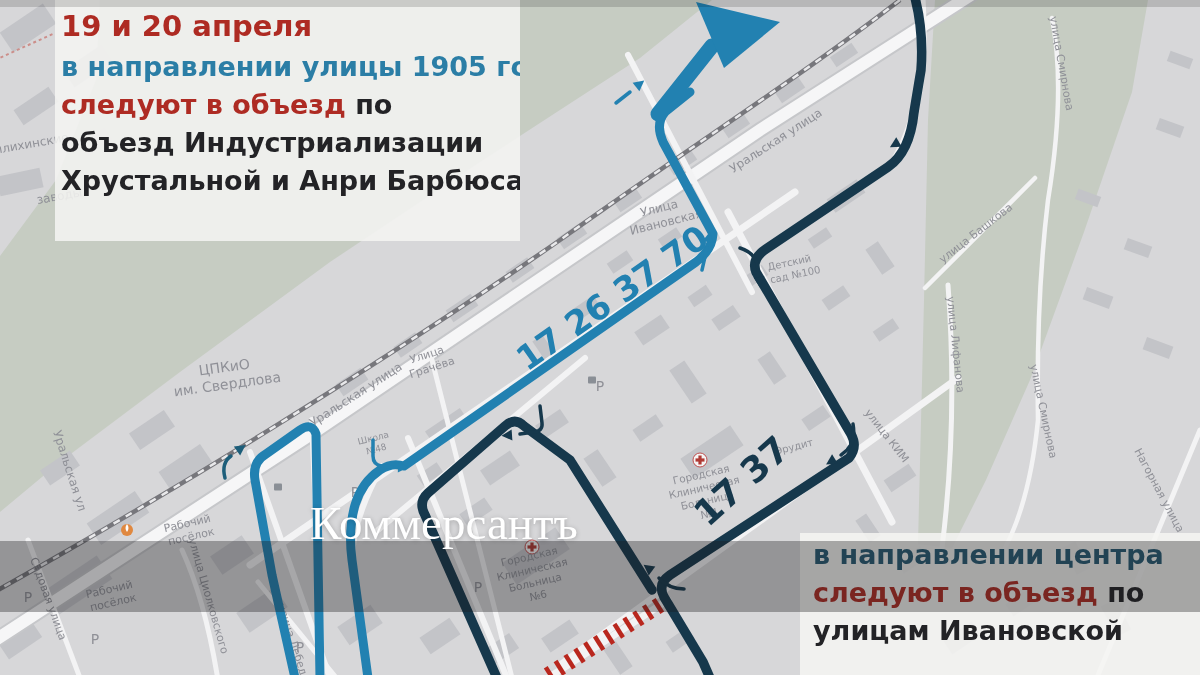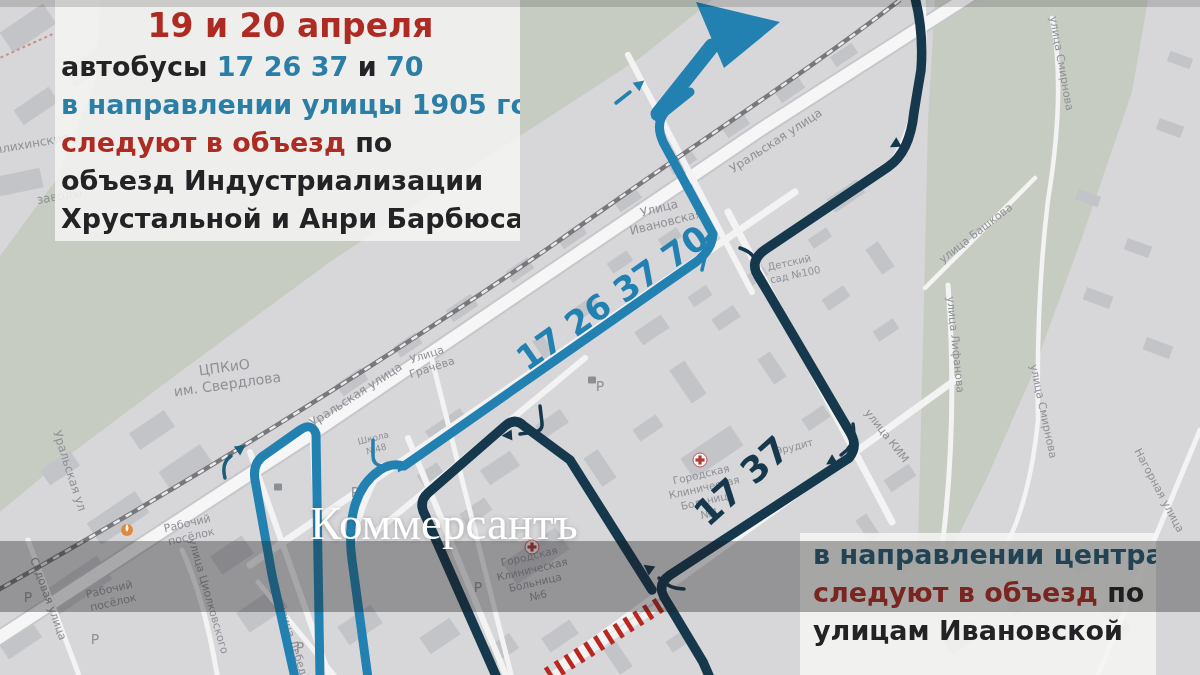--- a/index.html
+++ b/index.html
@@ -1,23 +1,23 @@
 <!DOCTYPE html>
 <html><head>
 <meta charset="utf-8">
 <style>
   html,body{margin:0;padding:0;background:#222;}
   #stage{position:relative;width:1200px;height:675px;overflow:hidden;
          font-family:"DejaVu Sans",sans-serif;background:#d7d7d9;}
   #mapsvg{position:absolute;left:0;top:0;z-index:0;}
   .panel{position:absolute;background:rgba(245,244,242,0.86);z-index:2;overflow:hidden;}
   #panel-tl{left:55px;top:0;width:465px;height:241px;padding:4px 0 0 6px;box-sizing:border-box;}
-  #panel-br{left:800px;top:533px;width:356px;height:142px;padding:3px 0 0 13px;box-sizing:border-box;}
+  #panel-br{left:800px;top:533px;width:400px;height:142px;padding:3px 0 0 13px;box-sizing:border-box;}
   .pline{display:block;white-space:nowrap;font-weight:700;font-size:27px;line-height:38px;}
-  .pline.big{font-size:33px;line-height:44px;text-align:center;}
+  .pline.big{font-size:29px;line-height:44px;}
   .c-red{color:#ae2b23}.c-dark{color:#232326}.c-blue{color:#2b7ea6}.c-teal{color:#275a72}
   #band{position:absolute;left:0;top:541px;width:1200px;height:71px;
         background:rgba(26,26,28,0.35);z-index:3;}
   #topstrip{position:absolute;left:0;top:0;width:1200px;height:7px;
         background:rgba(0,0,0,0.15);z-index:3;}
   #logo{position:absolute;left:310px;top:496px;z-index:4;color:#fff;
         font-family:"Liberation Serif",serif;font-weight:400;font-size:47px;
         letter-spacing:0px;text-shadow:0 1px 5px rgba(0,0,0,0.25);}
   #site{position:absolute;left:313px;top:561px;z-index:4;color:#fff;
         font-family:"DejaVu Sans",sans-serif;font-weight:700;font-size:23px;
@@ -264,21 +264,20 @@
         <line x1="643.9178181818181" y1="605.4138181818182" x2="652.4458181818181" y2="618.9498181818183" stroke="#b9271e" stroke-width="4.5" stroke-linecap="butt"></line>
         <line x1="653.736" y1="599.232" x2="662.264" y2="612.768" stroke="#b9271e" stroke-width="4.5" stroke-linecap="butt"></line>
       </g>
 
     <text class="route-label-light" x="527" y="372" font-size="34" transform="rotate(-35 527 372)">17 26 37 70</text>
     <text class="route-label-dark" x="708" y="528" font-size="36" transform="rotate(-42 708 528)">17 37</text>
   </svg>
 
   <div id="panel-tl" class="panel">
       <span class="pline big"><span class="c-red">19 и 20 апреля</span></span>
-      <span class="pline"><span class="c-dark">автобусы </span><span class="c-blue">17 26 37</span><span class="c-dark"> и </span><span class="c-blue">70</span></span>
       <span class="pline"><span class="c-blue">в направлении улицы 1905 года</span></span>
       <span class="pline"><span class="c-red">следуют в объезд</span><span class="c-dark"> по</span></span>
       <span class="pline"><span class="c-dark">объезд Индустриализации</span></span>
       <span class="pline"><span class="c-dark">Хрустальной и Анри Барбюса</span></span>
     </div>
   <div id="panel-br" class="panel">
       <span class="pline"><span class="c-teal">в направлении центра</span></span>
       <span class="pline"><span class="c-red">следуют в объезд</span><span class="c-dark"> по</span></span>
       <span class="pline"><span class="c-dark">улицам Ивановской</span></span>
     </div>

